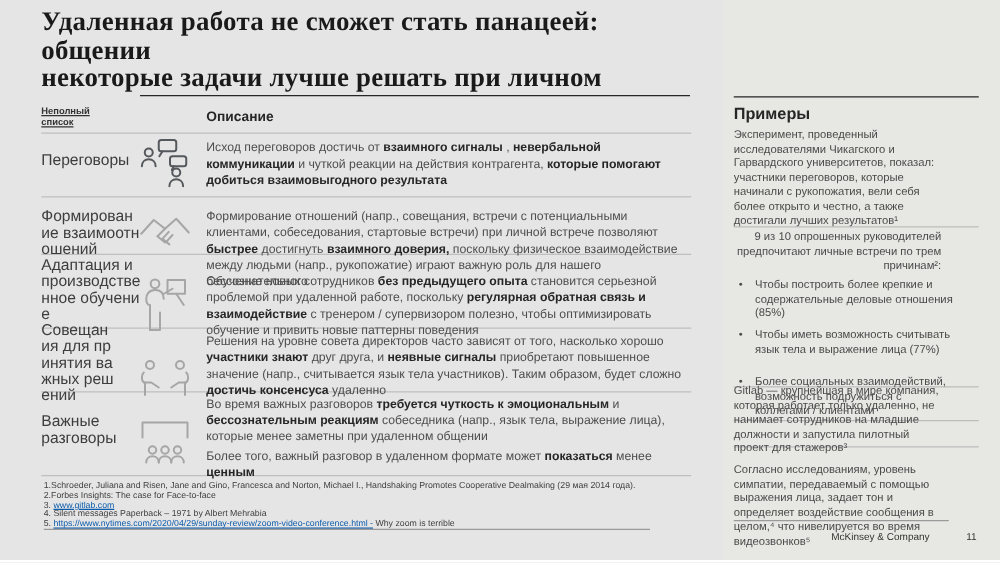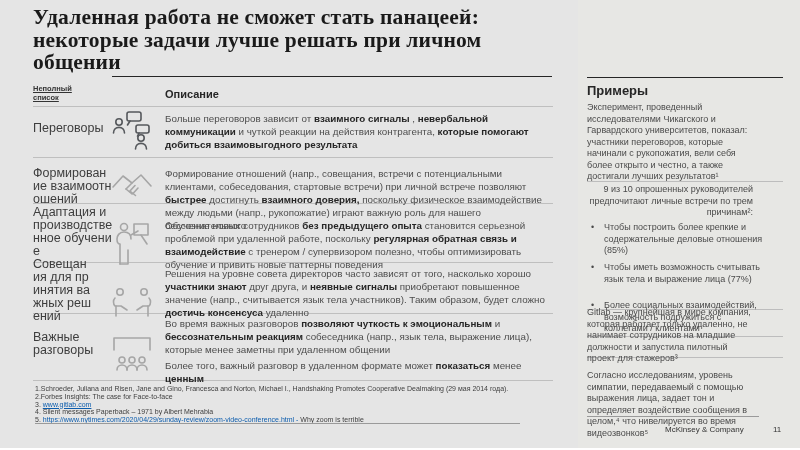--- a/index.html
+++ b/index.html
@@ -34,22 +34,22 @@
   #footnotes a{color:#0b5cad;text-decoration:underline;}
   .brand{position:absolute;top:425px;font-size:8px;color:#333;}
 </style>
 </head>
 <body>
 
 <div id="slide">
 
   <div class="title">
     <div>Удаленная работа не сможет стать панацеей:</div>
+    <div>общении</div>
     <div>некоторые задачи лучше решать при личном</div>
-    <div>общении</div>
   </div>
   <div class="rule dark" style="left:112px;top:76px;width:440px;"></div>
 
   <div class="note">Неполный список</div>
   <div class="colhead">Описание</div>
   <div class="rule" style="left:33px;top:106px;width:520px;"></div>
 
   <div class="rule" style="left:33px;top:157px;width:520px;"></div>
   <div class="rule" style="left:33px;top:203px;width:520px;"></div>
   <div class="rule" style="left:33px;top:262px;width:520px;"></div>
@@ -62,21 +62,21 @@
       <rect x="17" y="2" width="14" height="9" rx="2"></rect>
         <path d="M20 11l-2.5 4"></path>
       <circle cx="9" cy="12" r="3.2"></circle>
         <path d="M3.5 23c0-3.4 2.4-5.6 5.5-5.6S14.5 19.6 14.5 23"></path>
       <rect x="26" y="15" width="13" height="8" rx="2"></rect>
         <path d="M29 23l-1.5 3"></path>
       <circle cx="31" cy="28" r="3.2"></circle>
         <path d="M25.5 39c0-3.4 2.4-5.6 5.5-5.6S36.5 35.6 36.5 39"></path>
     </svg>
   </span>
-  <div class="desc" style="top:112px;"><span>Больше переговоров зависит от </span><span class="b">взаимного сигналы</span><span> , </span><span class="b">невербальной коммуникации</span><span> и чуткой реакции на действия контрагента, </span><span class="b">которые помогают добиться взаимовыгодного результата</span></div>
+  <div class="desc" style="top:112px;"><span>Исход переговоров достичь от </span><span class="b">взаимного сигналы</span><span> , </span><span class="b">невербальной коммуникации</span><span> и чуткой реакции на действия контрагента, </span><span class="b">которые помогают добиться взаимовыгодного результата</span></div>
 
   <div class="rowlabel ba" style="top:167px;width:80px;">Формирование взаимоотношений</div>
   <span class="icon" style="left:110px;top:170px;">
     <svg width="44" height="32" viewBox="0 0 44 32" fill="none" stroke="currentColor" stroke-width="1.6" stroke-linecap="round" stroke-linejoin="round">
       <path d="M3 17L13 6l9 7 9-8 10 11"></path>
       <path d="M22 13l-6 6M25 15.5l-5.5 6M28 18l-5 5.5"></path>
       <path d="M16 19l6 5M20.5 21.5l5 4"></path>
     </svg>
   </span>
   <div class="desc" style="top:167px;"><span>Формирование отношений (напр., совещания, встречи с потенциальными клиентами, собеседования, стартовые встречи) при личной встрече позволяют </span><span class="b">быстрее</span><span> достигнуть </span><span class="b">взаимного доверия,</span><span> поскольку физическое взаимодействие между людьми (напр., рукопожатие) играют важную роль для нашего бессознательного</span></div>
@@ -112,21 +112,21 @@
     <svg width="44" height="38" viewBox="0 0 44 38" fill="none" stroke="currentColor" stroke-width="1.6" stroke-linecap="round" stroke-linejoin="round">
       <path d="M4 16V4h36v12"></path>
       <circle cx="12" cy="26" r="3"></circle>
         <path d="M7 36c0-3 2.2-5 5-5s5 2 5 5"></path>
       <circle cx="22" cy="26" r="3"></circle>
         <path d="M17 36c0-3 2.2-5 5-5s5 2 5 5"></path>
       <circle cx="32" cy="26" r="3"></circle>
         <path d="M27 36c0-3 2.2-5 5-5s5 2 5 5"></path>
     </svg>
   </span>
-  <div class="desc" style="top:317px;"><span>Во время важных разговоров </span><span class="b">позволяют чуткость к эмоциональным</span><span> и </span><span class="b">бессознательным реакциям</span><span> собеседника (напр., язык тела, выражение лица), которые менее заметны при удаленном общении</span></div>
+  <div class="desc" style="top:317px;"><span>Во время важных разговоров </span><span class="b">требуется чуткость к эмоциональным</span><span> и </span><span class="b">бессознательным реакциям</span><span> собеседника (напр., язык тела, выражение лица), которые менее заметны при удаленном общении</span></div>
   <div class="desc" style="top:359px;width:362px;"><span>Более того, важный разговор в удаленном формате может </span><span class="b">показаться</span><span> менее </span><span class="b">ценным</span></div>
 
   <div id="footnotes">
     <div>1.Schroeder, Juliana and Risen, Jane and Gino, Francesca and Norton, Michael I., Handshaking Promotes Cooperative Dealmaking (29 мая 2014 года). 2.Forbes Insights: The case for Face-to-face</div>
     <div><span>3. </span><a href="#">www.gitlab.com</a></div>
     <div>4. Silent messages Paperback – 1971 by Albert Mehrabia</div>
     <div><span>5. </span><a href="#">https://www.nytimes.com/2020/04/29/sunday-review/zoom-video-conference.html -</a><span> Why zoom is terrible</span></div>
   </div>
   <div class="rule" style="left:35px;top:423px;width:485px;background:#9a9a9a;"></div>
 

